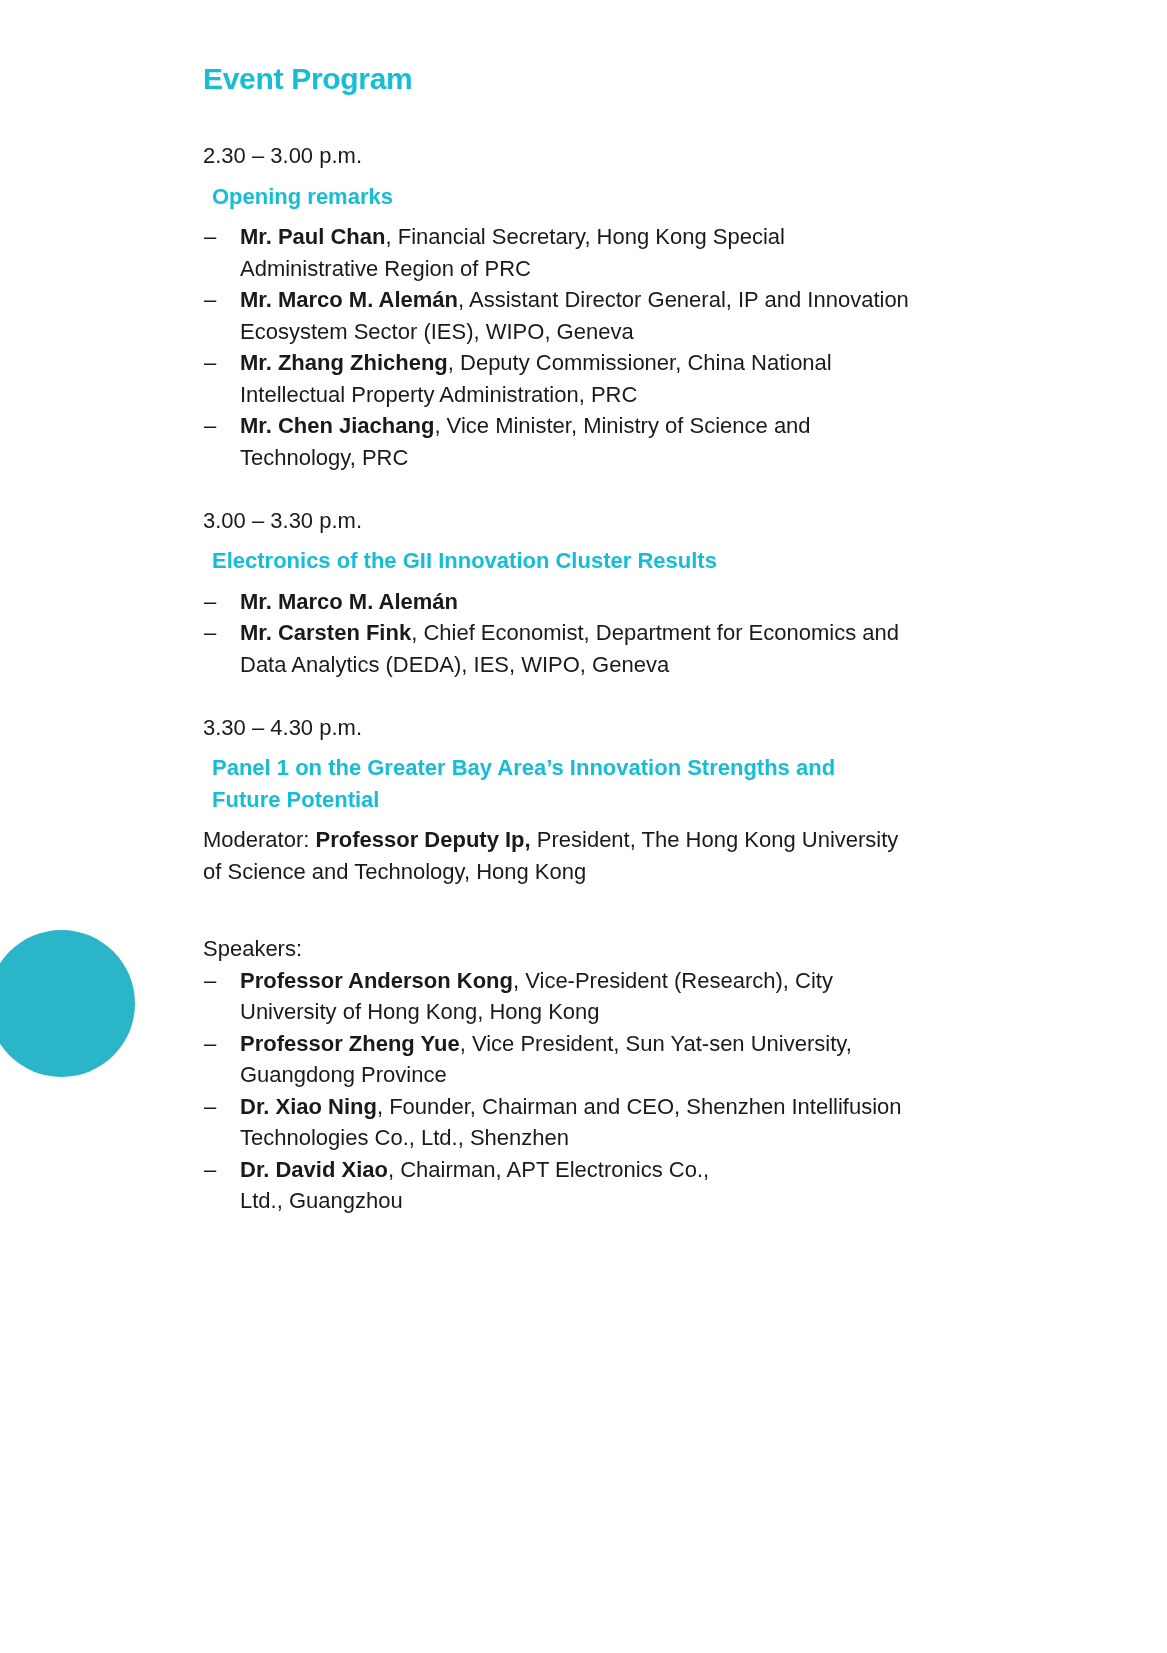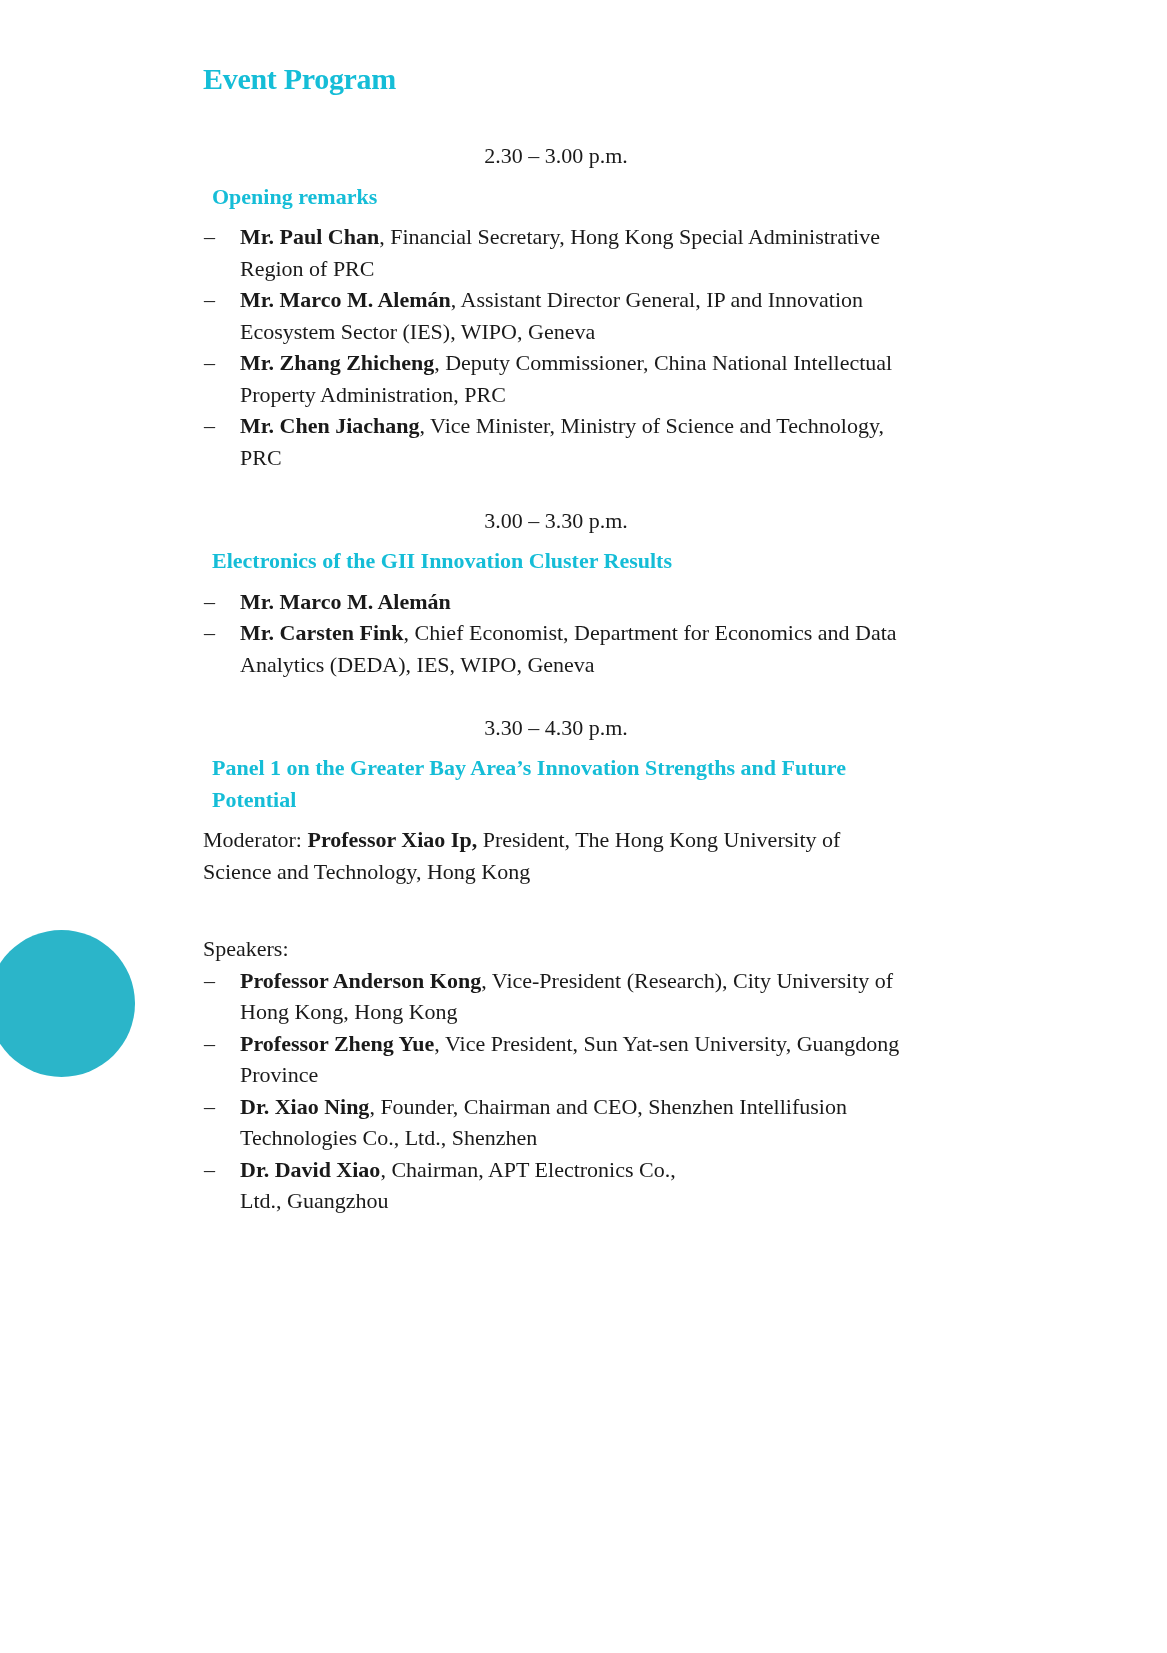--- a/index.html
+++ b/index.html
@@ -6,21 +6,21 @@
     margin: 0;
     padding: 0;
     background: #ffffff;
   }
   .page {
     position: relative;
     width: 1010px;
     height: 1653px;
     background: #ffffff;
     overflow: hidden;
-    font-family: Liberation Serif, serif;
+    font-family: Liberation Sans, sans-serif;
     color: var(--color-body_text, #1a1a1a);
   }
   .circle {
     position: absolute;
     left: -12px;
     top: 930px;
     width: 147px;
     height: 147px;
     border-radius: 50%;
     background: var(--color-circle, #2bb5c9);
@@ -38,21 +38,20 @@
     font-size: 30px;
     line-height: 38px;
     font-weight: bold;
     color: var(--color-accent, #15bdd7);
     letter-spacing: -0.3px;
   }
   .section + .section { margin-top: 31.5px; }
   p.time {
     margin: 0;
     font-weight: normal;
-    text-align: center;
   }
   h2.session-heading {
     margin: 9px;
     font-size: 22px;
     line-height: 31.5px;
     font-weight: bold;
     color: var(--color-accent, #15bdd7);
   }
   ul.speaker-list {
     margin: 0;
@@ -99,21 +98,21 @@
       <h2 class="session-heading">Electronics of the GII Innovation Cluster Results</h2>
       <ul class="speaker-list">
         <li class="speaker"><span class="dash">–</span><span class="name">Mr. Marco M. Alemán</span><span class="rest"></span></li>
         <li class="speaker"><span class="dash">–</span><span class="name">Mr. Carsten Fink</span><span class="rest">, Chief Economist, Department for Economics and Data Analytics (DEDA), IES, WIPO, Geneva</span></li>
       </ul>
     </section>
 
     <section class="section">
       <p class="time">3.30 – 4.30 p.m.</p>
       <h2 class="session-heading">Panel 1 on the Greater Bay Area’s Innovation Strengths and Future Potential</h2>
-      <p class="moderator"><span>Moderator: </span><span class="name">Professor Xiao Ip,</span><span class="rest"> President, The Hong Kong University of Science and Technology, Hong Kong</span></p>
+      <p class="moderator"><span>Moderator: </span><span class="name">Professor Deputy Ip,</span><span class="rest"> President, The Hong Kong University of Science and Technology, Hong Kong</span></p>
       <p class="speakers-label">Speakers:</p>
       <ul class="speaker-list">
         <li class="speaker"><span class="dash">–</span><span class="name">Professor Anderson Kong</span><span class="rest">, Vice-President (Research), City University of Hong Kong, Hong Kong</span></li>
         <li class="speaker"><span class="dash">–</span><span class="name">Professor Zheng Yue</span><span class="rest">, Vice President, Sun Yat-sen University, Guangdong Province</span></li>
         <li class="speaker"><span class="dash">–</span><span class="name">Dr. Xiao Ning</span><span class="rest">, Founder, Chairman and CEO, Shenzhen Intellifusion Technologies Co., Ltd., Shenzhen</span></li>
         <li class="speaker"><span class="dash">–</span><span class="name">Dr. David Xiao</span><span class="rest">, Chairman, APT Electronics Co.,
 Ltd., Guangzhou</span></li>
       </ul>
     </section>
 

